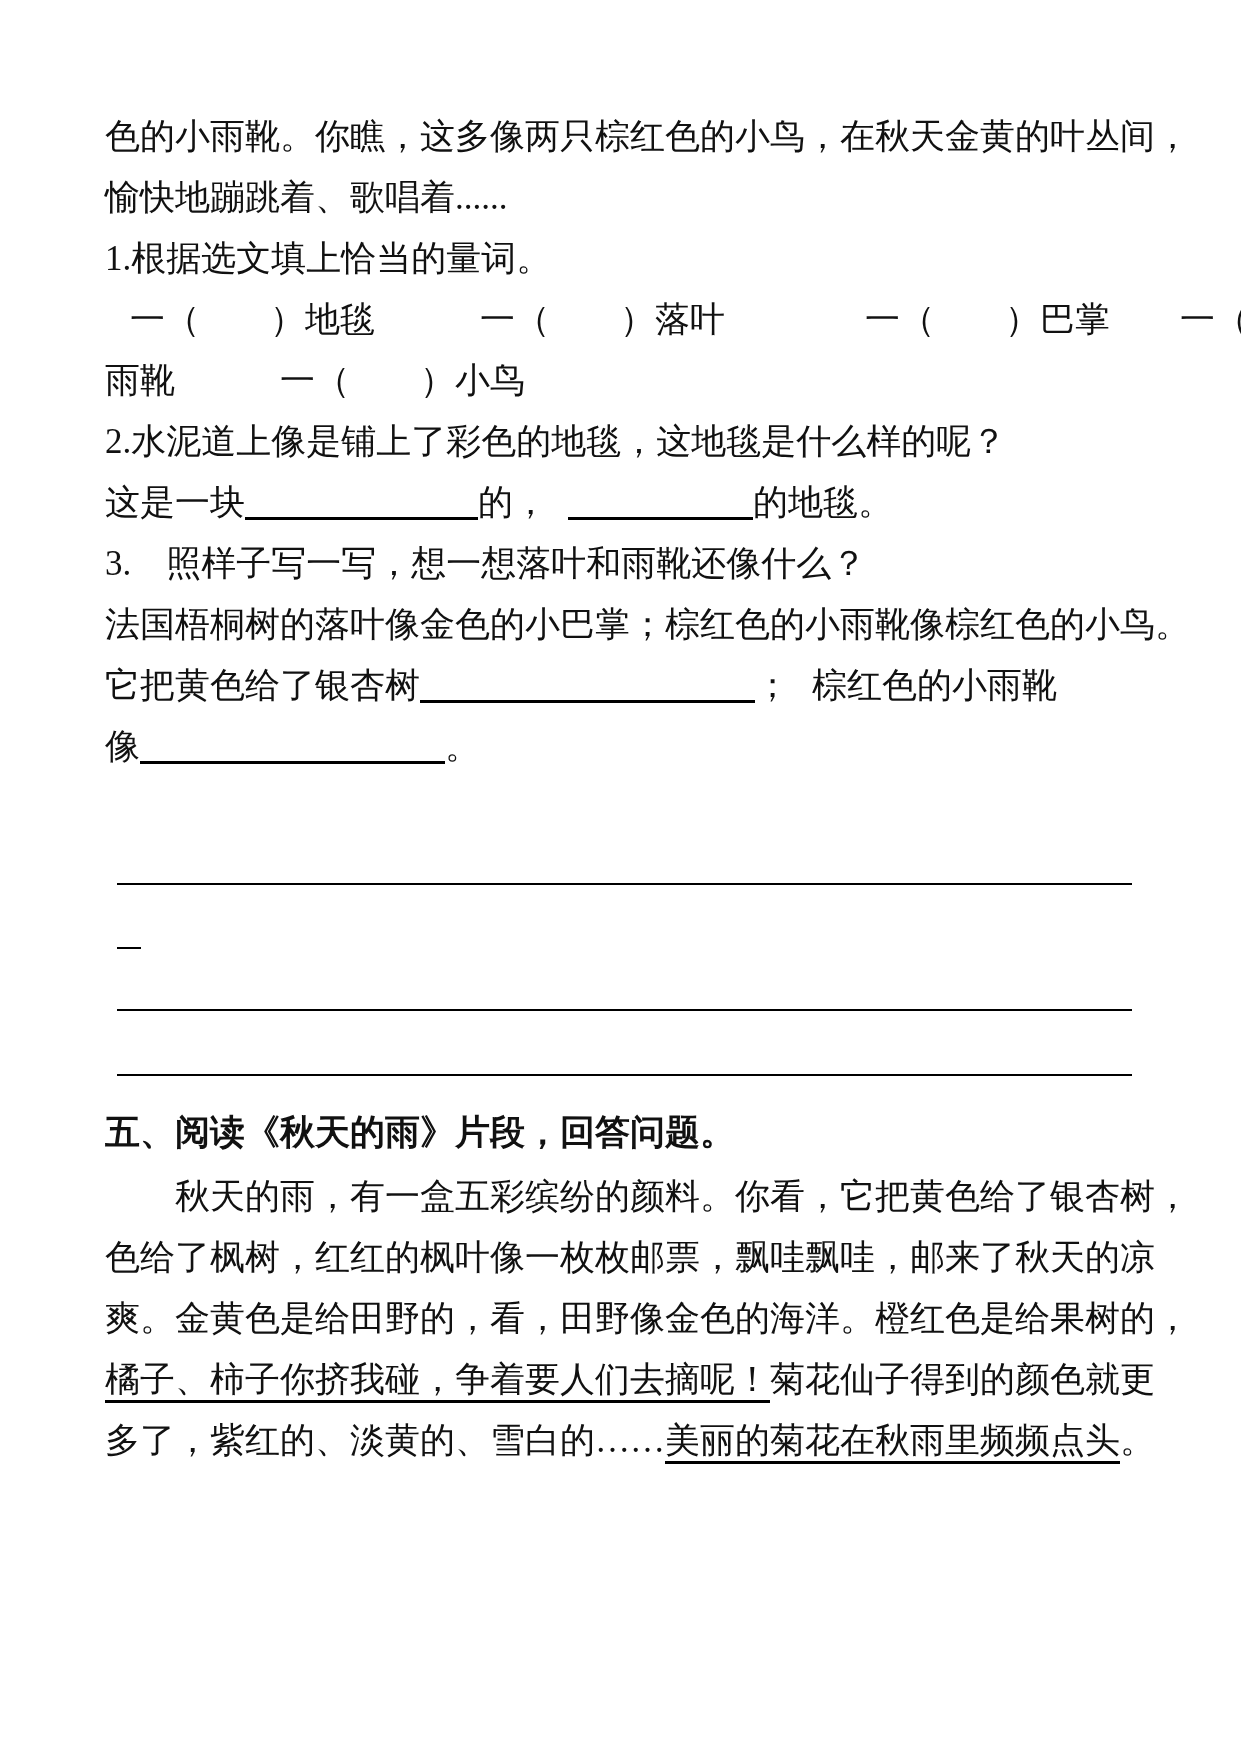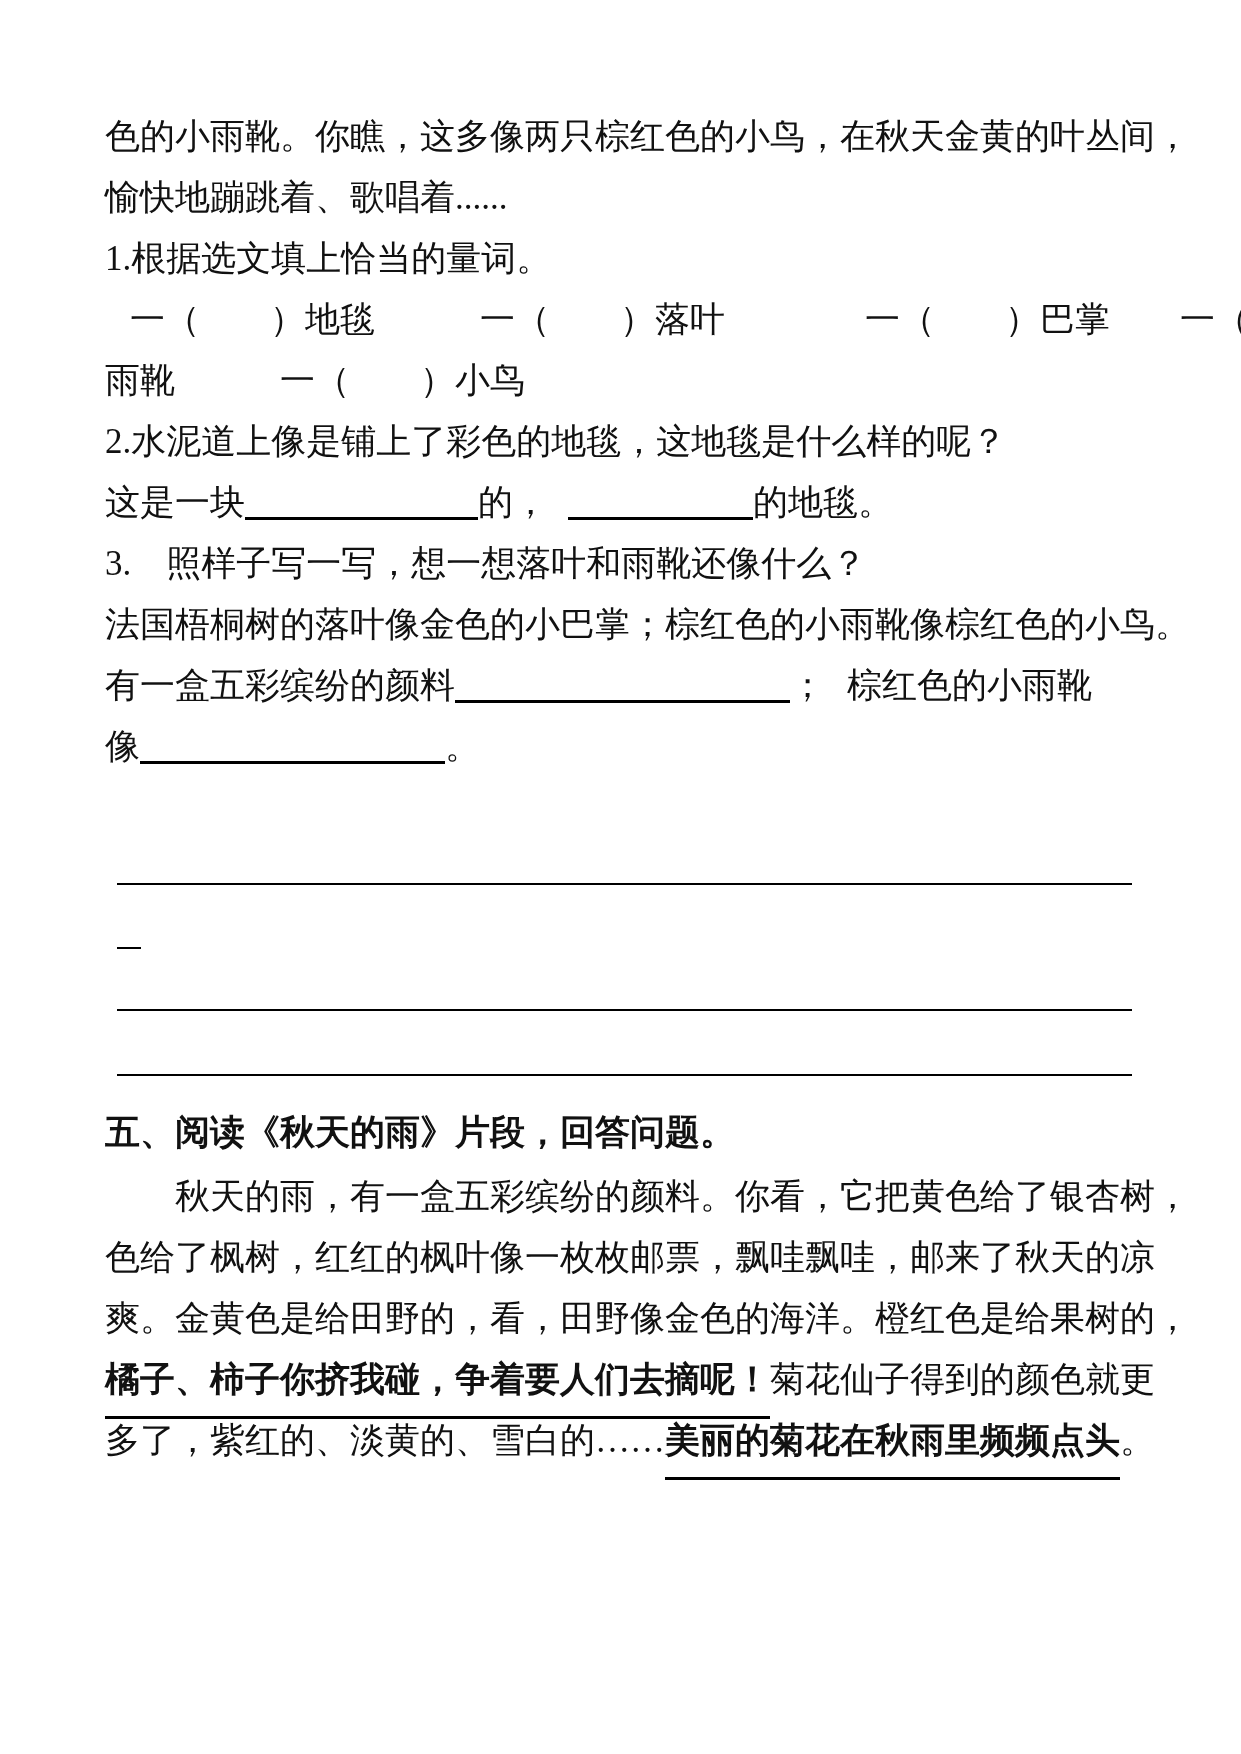--- a/index.html
+++ b/index.html
@@ -31,22 +31,21 @@
   .ans-underline{
     height:0;
     border-top:1px solid #000000;
     border-bottom:1px solid #000000;
     width:1015px;
     margin-left:12px;
   }
   .ans-underline.short{width:24px;}
   .u{
     border-bottom:3px solid #000000;
-    padding-bottom:17px;
-    font-weight:bold;
+    padding-bottom:1px;
   }
   .gap-l{margin-left:22px;}
 </style>
 </head>
 <body>
 
 <div class="page">
 
   <div class="line">色的小雨靴。你瞧，这多像两只棕红色的小鸟，在秋天金黄的叶丛间，</div>
   <div class="line">愉快地蹦跳着、歌唱着......</div>
@@ -56,21 +55,21 @@
   <div class="line">雨靴　　　一（　　）小鸟</div>
 
   <div class="line">2.水泥道上像是铺上了彩色的地毯，这地毯是什么样的呢？</div>
   <div class="line">
     <span>这是一块</span><span class="blank" style="width:233px"></span><span>的，</span><span class="blank" style="width:185px;margin-left:20px"></span><span>的地毯。</span>
   </div>
 
   <div class="line">3.　照样子写一写，想一想落叶和雨靴还像什么？</div>
   <div class="line">法国梧桐树的落叶像金色的小巴掌；棕红色的小雨靴像棕红色的小鸟。</div>
   <div class="line">
-    <span>有一盒五彩缤纷的颜料</span><span class="blank" style="width:335px"></span><span>；</span><span class="gap-l">棕红色的小雨靴</span>
+    <span>它把黄色给了银杏树</span><span class="blank" style="width:335px"></span><span>；</span><span class="gap-l">棕红色的小雨靴</span>
   </div>
   <div class="line">
     <span>像</span><span class="blank" style="width:305px"></span><span>。</span>
   </div>
 
 
   <div class="ans-underline" style="margin-top:106px"></div>
   <div class="ans-underline short" style="margin-top:62px"></div>
   <div class="ans-underline" style="margin-top:60px"></div>
   <div class="ans-underline" style="margin-top:63px"></div>

